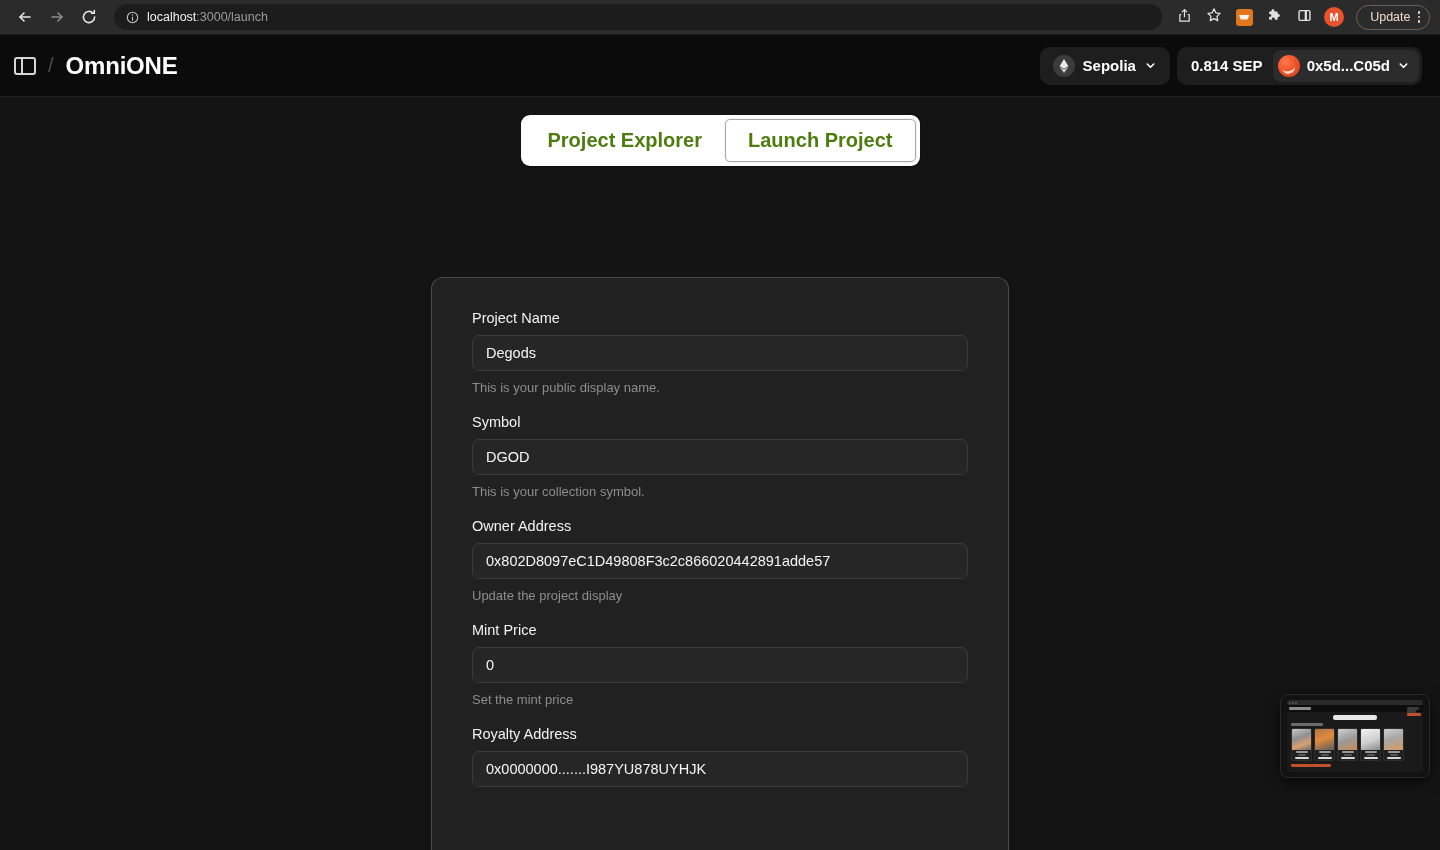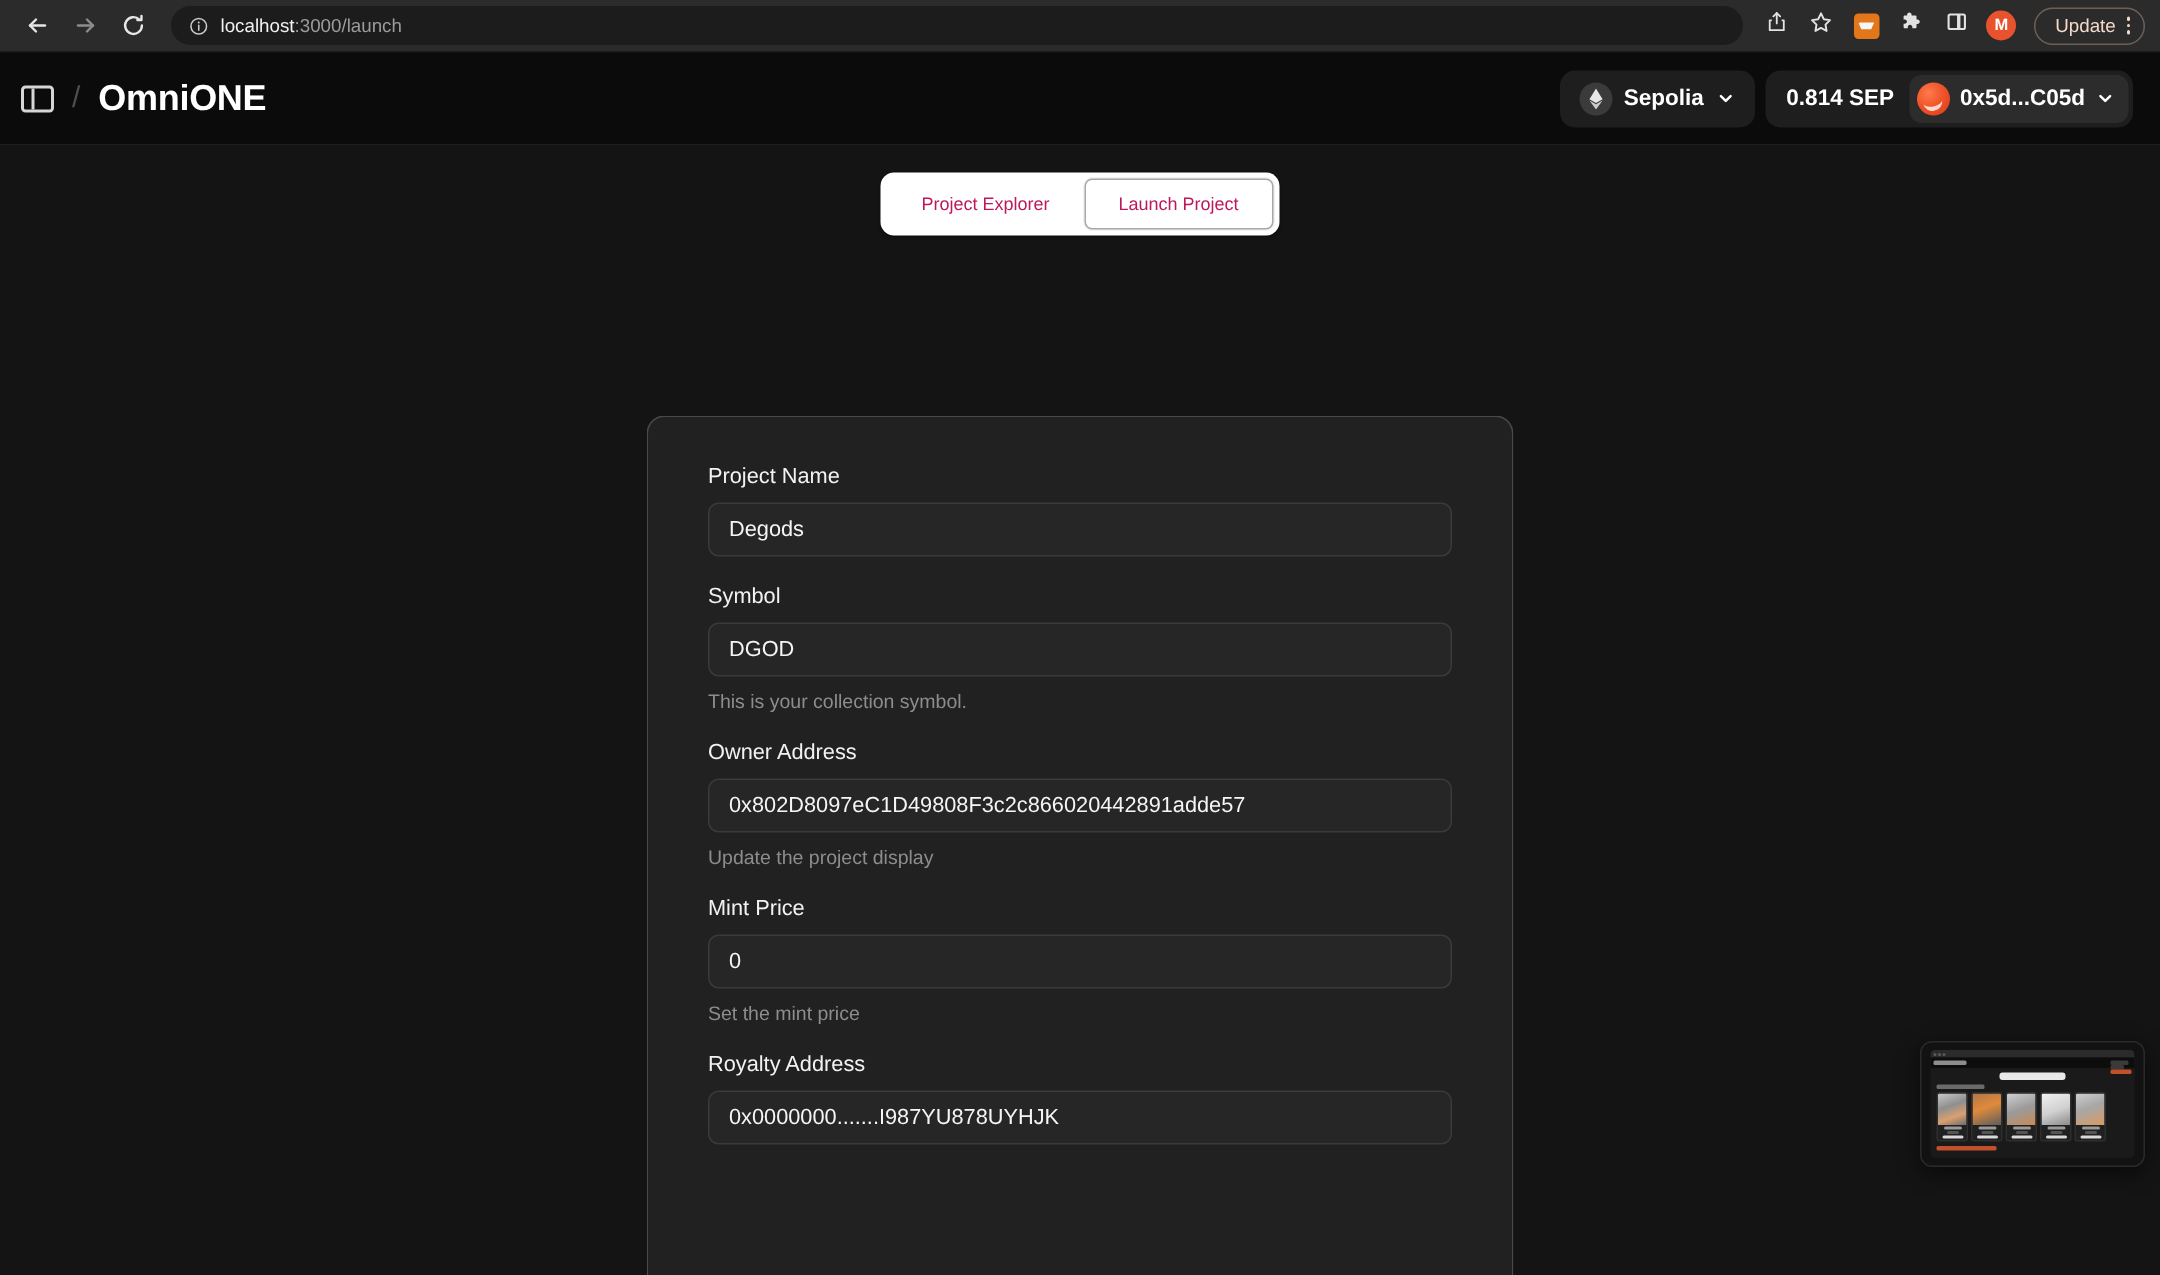--- a/index.html
+++ b/index.html
@@ -138,21 +138,21 @@
     overflow: hidden;
   }
   .tabs-wrap { display: flex; justify-content: center; padding-top: 18px; }
   .tabs {
     background: #ffffff; border-radius: 9px;
     display: flex; align-items: center;
     padding: 4px; gap: 0px;
     box-shadow: 0 1px 2px rgba(0,0,0,.4);
   }
   .tab {
-    font-size: 12px; font-weight: normal; color: #be185d;
+    font-size: 20px; font-weight: bold; color: #4d7c0f;
     padding: 9px 22px; border-radius: 6px;
     background: transparent; border: 1px solid transparent;
   }
   .tab.active {
     background: #ffffff;
     border: 1px solid #a8a8a8;
     border-radius: 5px;
     box-shadow: 0 0 0 1px rgba(0,0,0,.05);
   }
 
@@ -377,20 +377,21 @@
       <div class="tab">Project Explorer</div>
       <div class="tab active">Launch Project</div>
     </div>
   </div>
 
   <div class="card">
 
     <div class="field">
       <span class="field-label">Project Name</span>
       <div class="field-input">Degods</div>
+      <span class="field-help">This is your public display name.</span>
     </div>
 
     <div class="field">
       <span class="field-label">Symbol</span>
       <div class="field-input">DGOD</div>
       <span class="field-help">This is your collection symbol.</span>
     </div>
 
     <div class="field">
       <span class="field-label">Owner Address</span>

